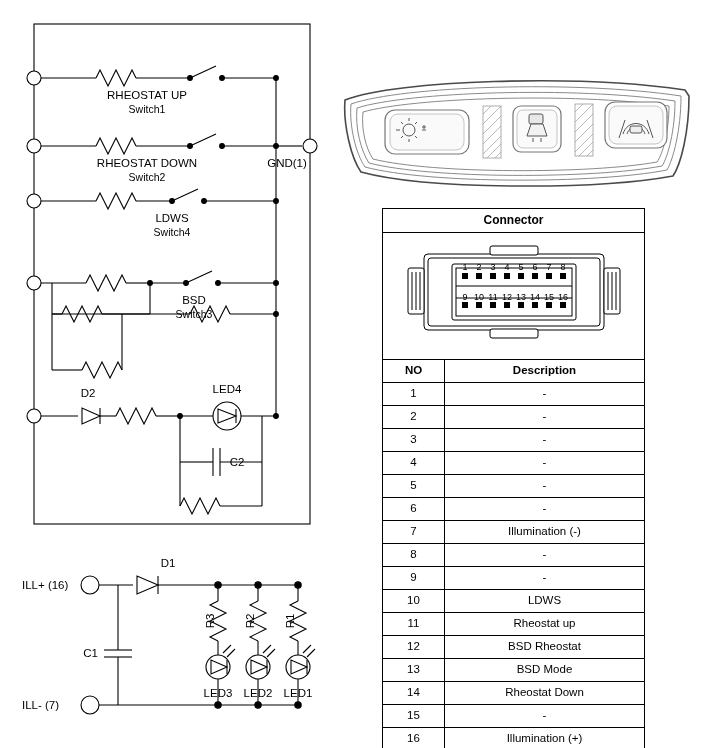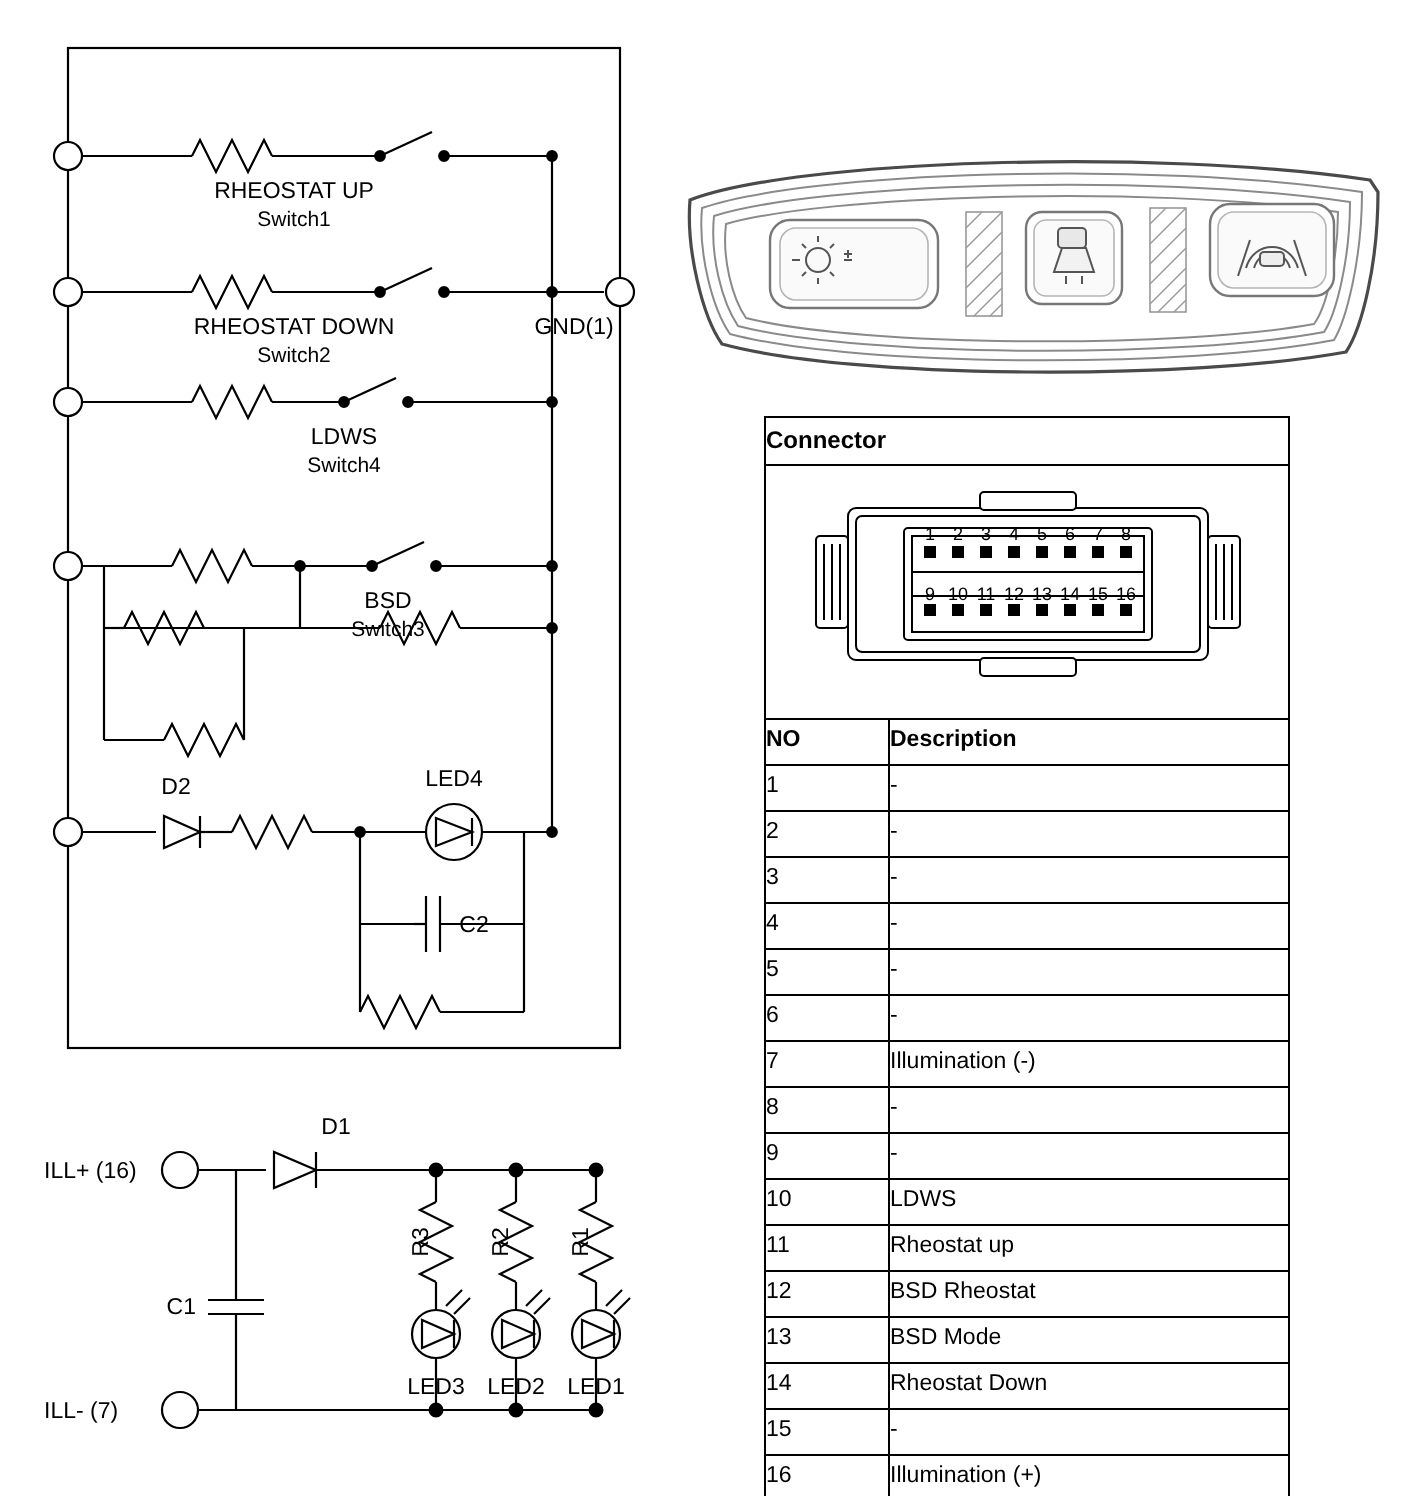--- a/index.html
+++ b/index.html
@@ -67,21 +67,21 @@
     width: 262px;
   }
   table.conn {
     border-collapse: collapse;
     width: 100%;
     font-size: 11.5px;
     table-layout: fixed;
   }
   table.conn th, table.conn td {
     border: 1px solid #000;
-    text-align: left;
+    text-align: center;
     padding: 2px 0 3px 0;
     height: 17px;
     line-height: 13px;
   }
   table.conn th.title-cell {
     font-weight: bold;
     font-size: 12px;
     height: 18px;
   }
   table.conn td.pic-cell {

